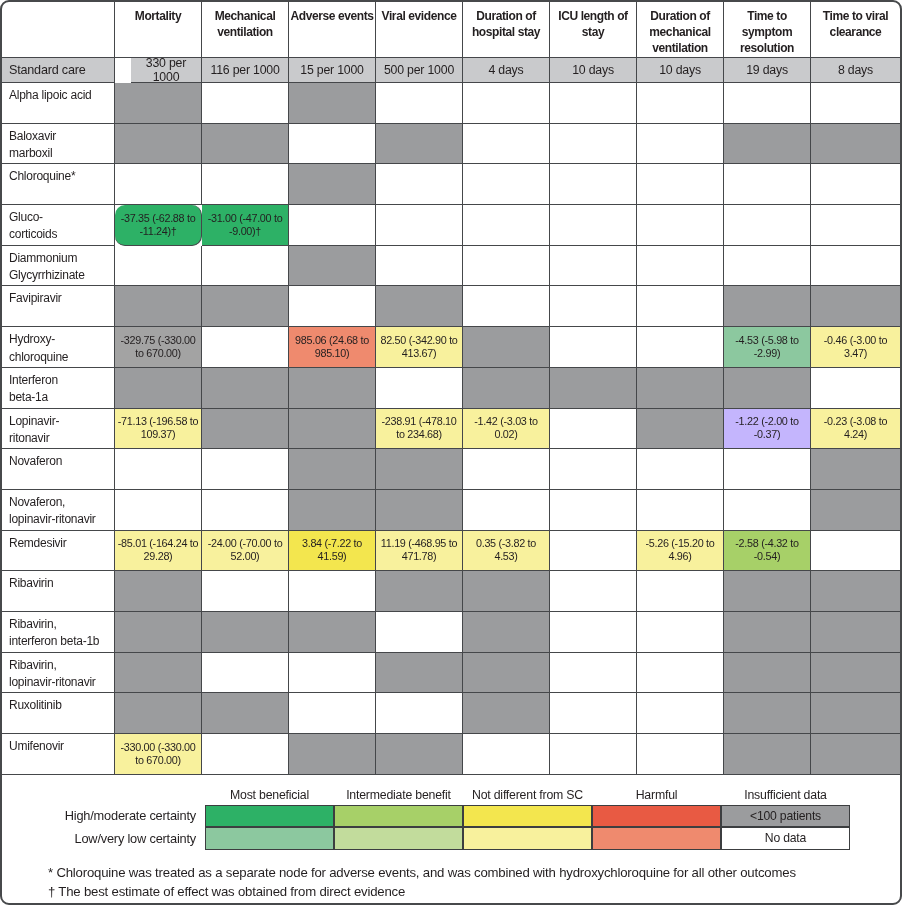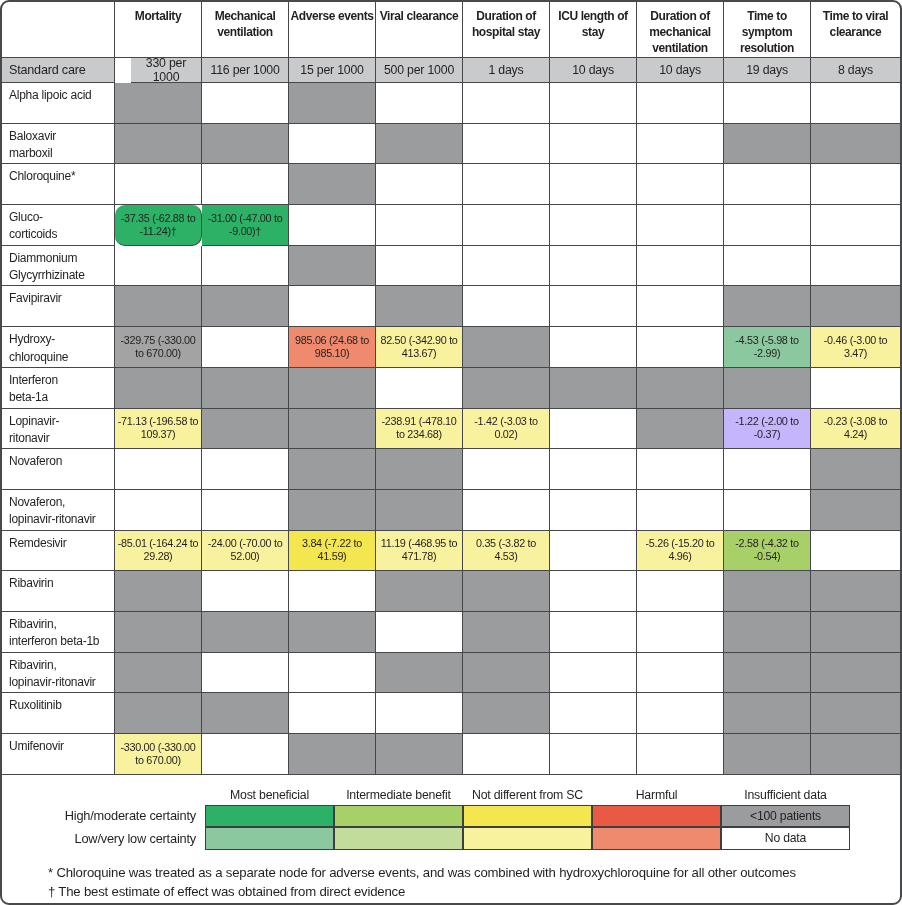--- a/index.html
+++ b/index.html
@@ -50,32 +50,32 @@
 </style>
 </head>
 <body>
 
 <div class="figure">
   <div class="grid">
       <div class="gcell hc"></div>
       <div class="gcell hc">Mortality</div>
       <div class="gcell hc">Mechanical ventilation</div>
       <div class="gcell hc">Adverse events</div>
-      <div class="gcell hc">Viral clearance</div>
+      <div class="gcell hc">Viral evidence</div>
       <div class="gcell hc">Duration of hospital stay</div>
       <div class="gcell hc">ICU length of stay</div>
       <div class="gcell hc">Duration of mechanical ventilation</div>
       <div class="gcell hc">Time to symptom resolution</div>
       <div class="gcell hc">Time to viral clearance</div>
       <div class="gcell rowlabel scrow" style="background: rgb(201, 202, 204);">Standard care</div>
       <div class="gcell scrow" style="background: rgb(201, 202, 204); margin-left: 16px;">330 per 1000</div>
       <div class="gcell scrow" style="background: rgb(201, 202, 204);">116 per 1000</div>
       <div class="gcell scrow" style="background: rgb(201, 202, 204);">15 per 1000</div>
       <div class="gcell scrow" style="background: rgb(201, 202, 204);">500 per 1000</div>
-      <div class="gcell scrow" style="background: rgb(201, 202, 204);">1 days</div>
+      <div class="gcell scrow" style="background: rgb(201, 202, 204);">4 days</div>
       <div class="gcell scrow" style="background: rgb(201, 202, 204);">10 days</div>
       <div class="gcell scrow" style="background: rgb(201, 202, 204);">10 days</div>
       <div class="gcell scrow" style="background: rgb(201, 202, 204);">19 days</div>
       <div class="gcell scrow" style="background: rgb(201, 202, 204);">8 days</div>
       <div class="gcell rowlabel">Alpha lipoic acid</div>
       <div class="gcell" style="background: rgb(155, 156, 158);"></div>
       <div class="gcell" style="background: rgb(255, 255, 255);"></div>
       <div class="gcell" style="background: rgb(155, 156, 158);"></div>
       <div class="gcell" style="background: rgb(255, 255, 255);"></div>
       <div class="gcell" style="background: rgb(255, 255, 255);"></div>

